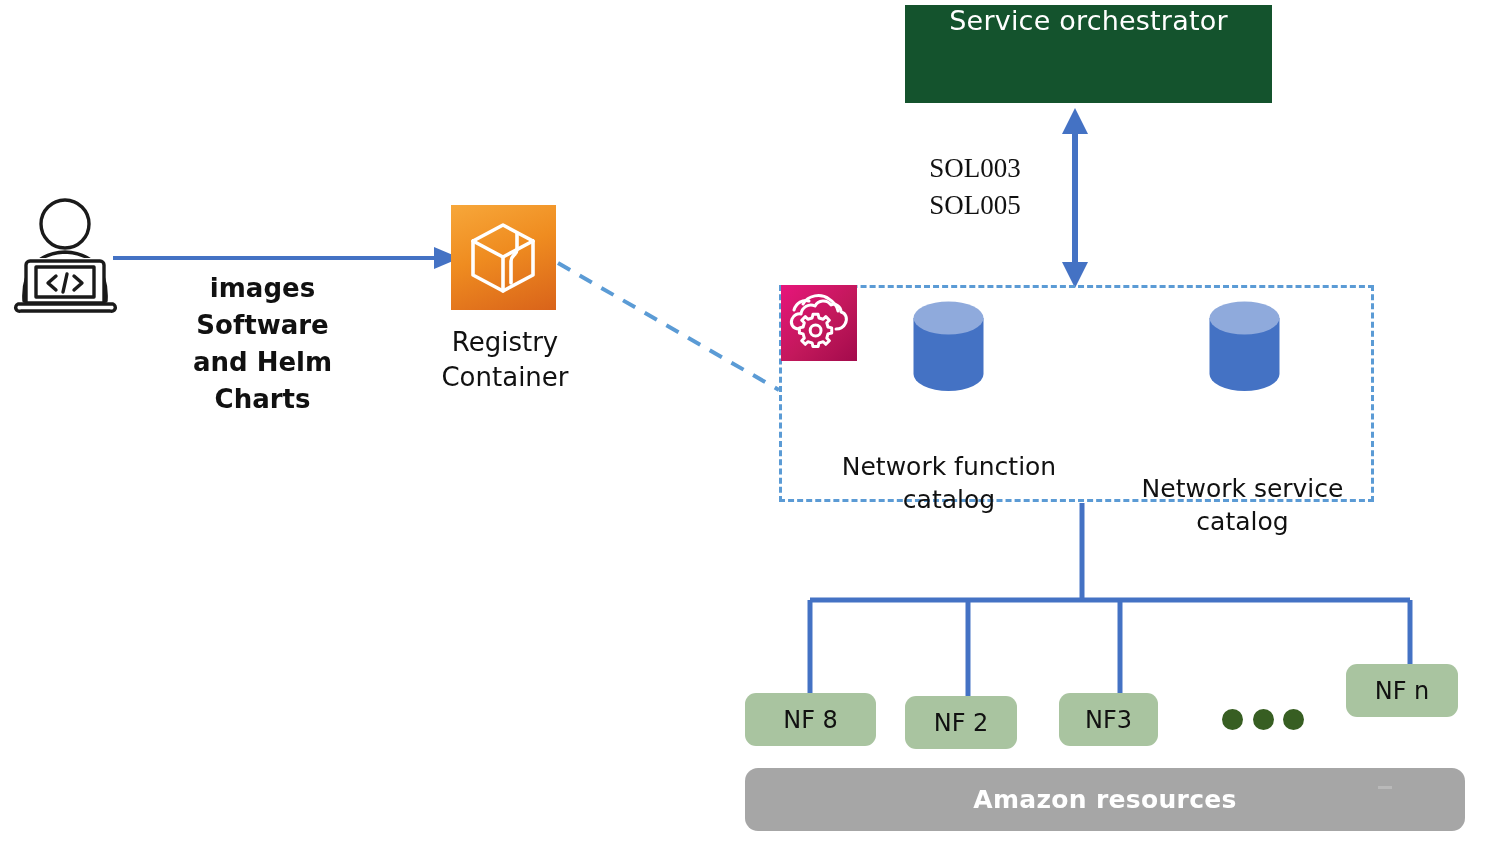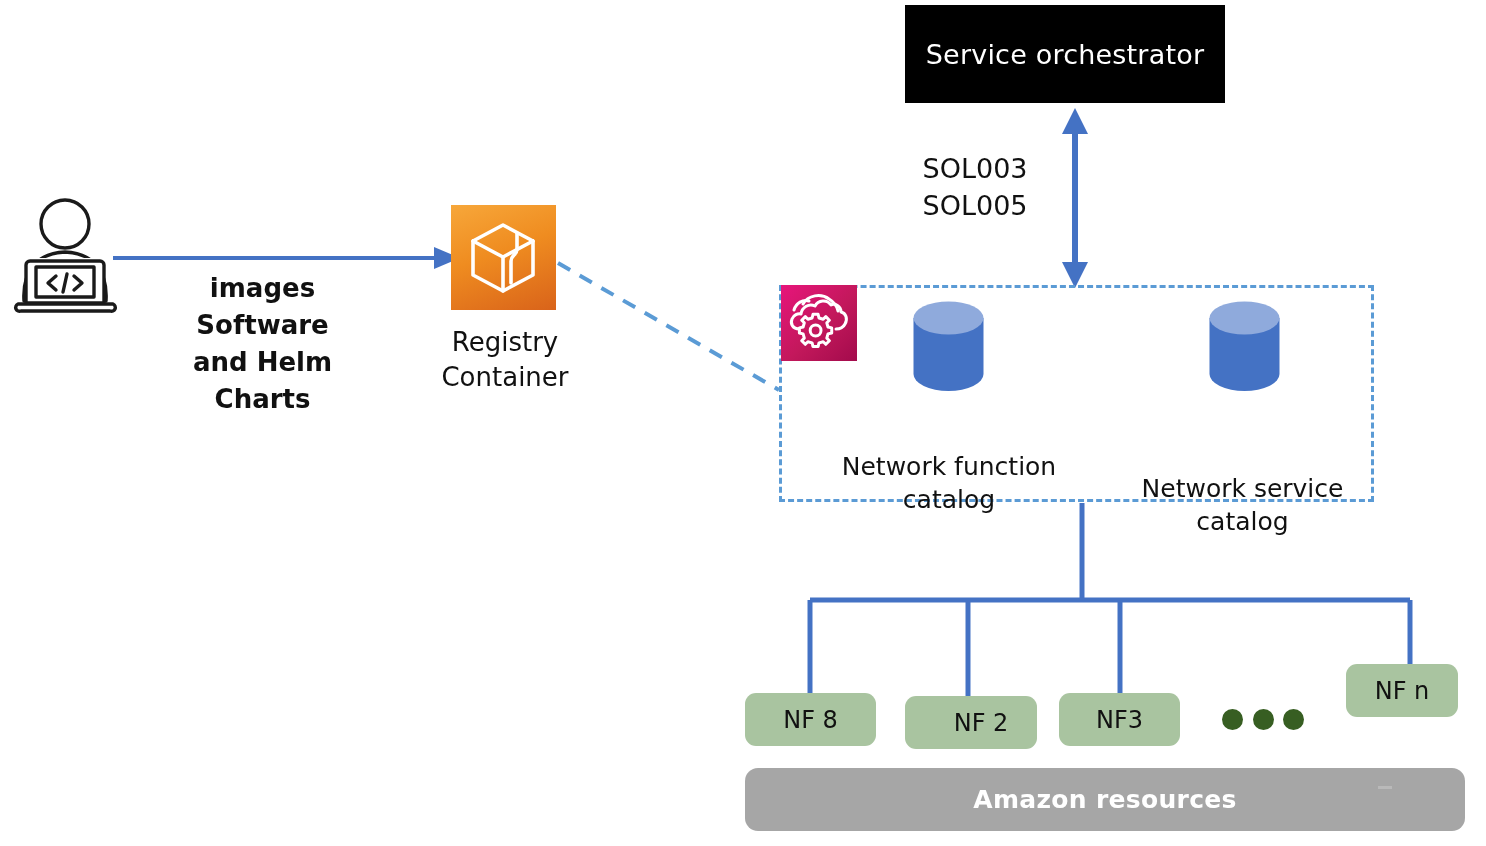--- a/index.html
+++ b/index.html
@@ -17,42 +17,43 @@
     width: 1486px;
     height: 846px;
     background: #ffffff;
     overflow: hidden;
   }
   .abs { position: absolute; }
 
   
   .orchestrator-box {
     left: 905px; top: 5px;
-    width: 320px; height: 98px;
-    background: #000000;
+    width: 367px; height: 98px;
+    background: #14532d;
     display: flex;
-    align-items: center;
+    align-items: flex-start;
     justify-content: center;
   }
   .orchestrator-label {
     color: #ffffff;
     font-size: 27px;
     letter-spacing: 0.2px;
     text-align: center;
     white-space: nowrap;
   }
 
   
   .sol-labels {
     left: 905px; top: 150px;
     width: 140px;
     text-align: center;
     color: #111111;
     font-size: 27px;
     line-height: 37px;
+    font-family: Liberation Serif, serif;
   }
 
   
   .catalog-zone {
     left: 779px; top: 285px;
     width: 595px; height: 217px;
     border: 3px dashed #5b9bd5;
     box-sizing: border-box;
   }
 
@@ -115,22 +116,22 @@
     height: 53px;
     background: #a9c4a0;
     border-radius: 11px;
     display: flex;
     align-items: center;
     justify-content: center;
     color: #111111;
     font-size: 24px;
   }
   .nf-1 { left: 745px; top: 693px; width: 131px; }
-  .nf-2 { left: 905px; top: 696px; width: 112px; padding-left: 20px; }
-  .nf-3 { left: 1059px; top: 693px; width: 121px; }
+  .nf-2 { left: 905px; top: 696px; width: 112px; }
+  .nf-3 { left: 1059px; top: 693px; width: 99px; }
   .nf-n { left: 1346px; top: 664px; width: 112px; }
 
   .ellipsis-dots {
     left: 1222px; top: 708px;
     width: 82px; height: 22px;
     display: flex;
     justify-content: space-between;
     align-items: center;
   }
   .dot {

